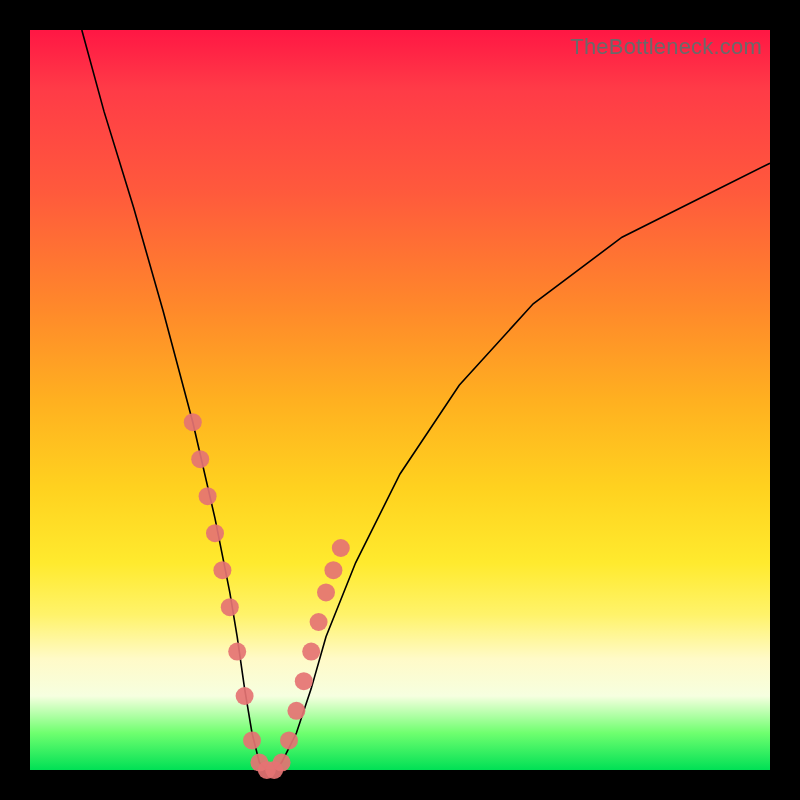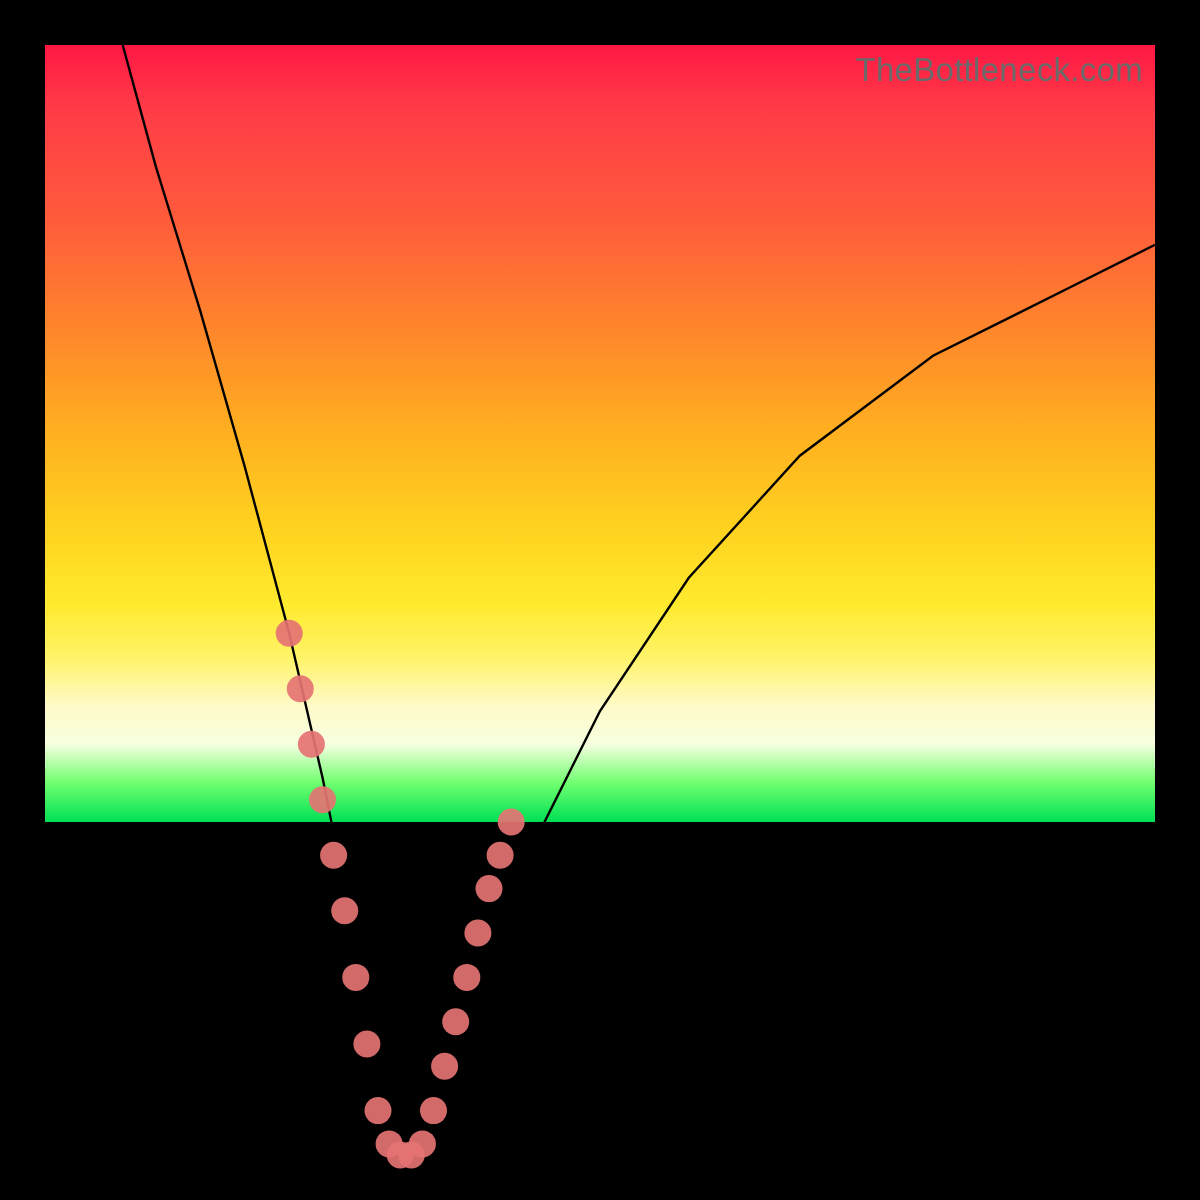--- a/index.html
+++ b/index.html
@@ -15,21 +15,21 @@
     position: relative;
     width: 800px;
     height: 800px;
     background: #000;
   }
   .plot {
     position: absolute;
     left: 30px;
     top: 30px;
     width: 740px;
-    height: 518px;
+    height: 740px;
     
     background: linear-gradient(
       to bottom,
       #ff1744 0%,
       #ff3b47 8%,
       #ff5a3c 22%,
       #ff8a2a 38%,
       #ffb020 50%,
       #ffd21f 62%,
       #ffea2e 72%,

